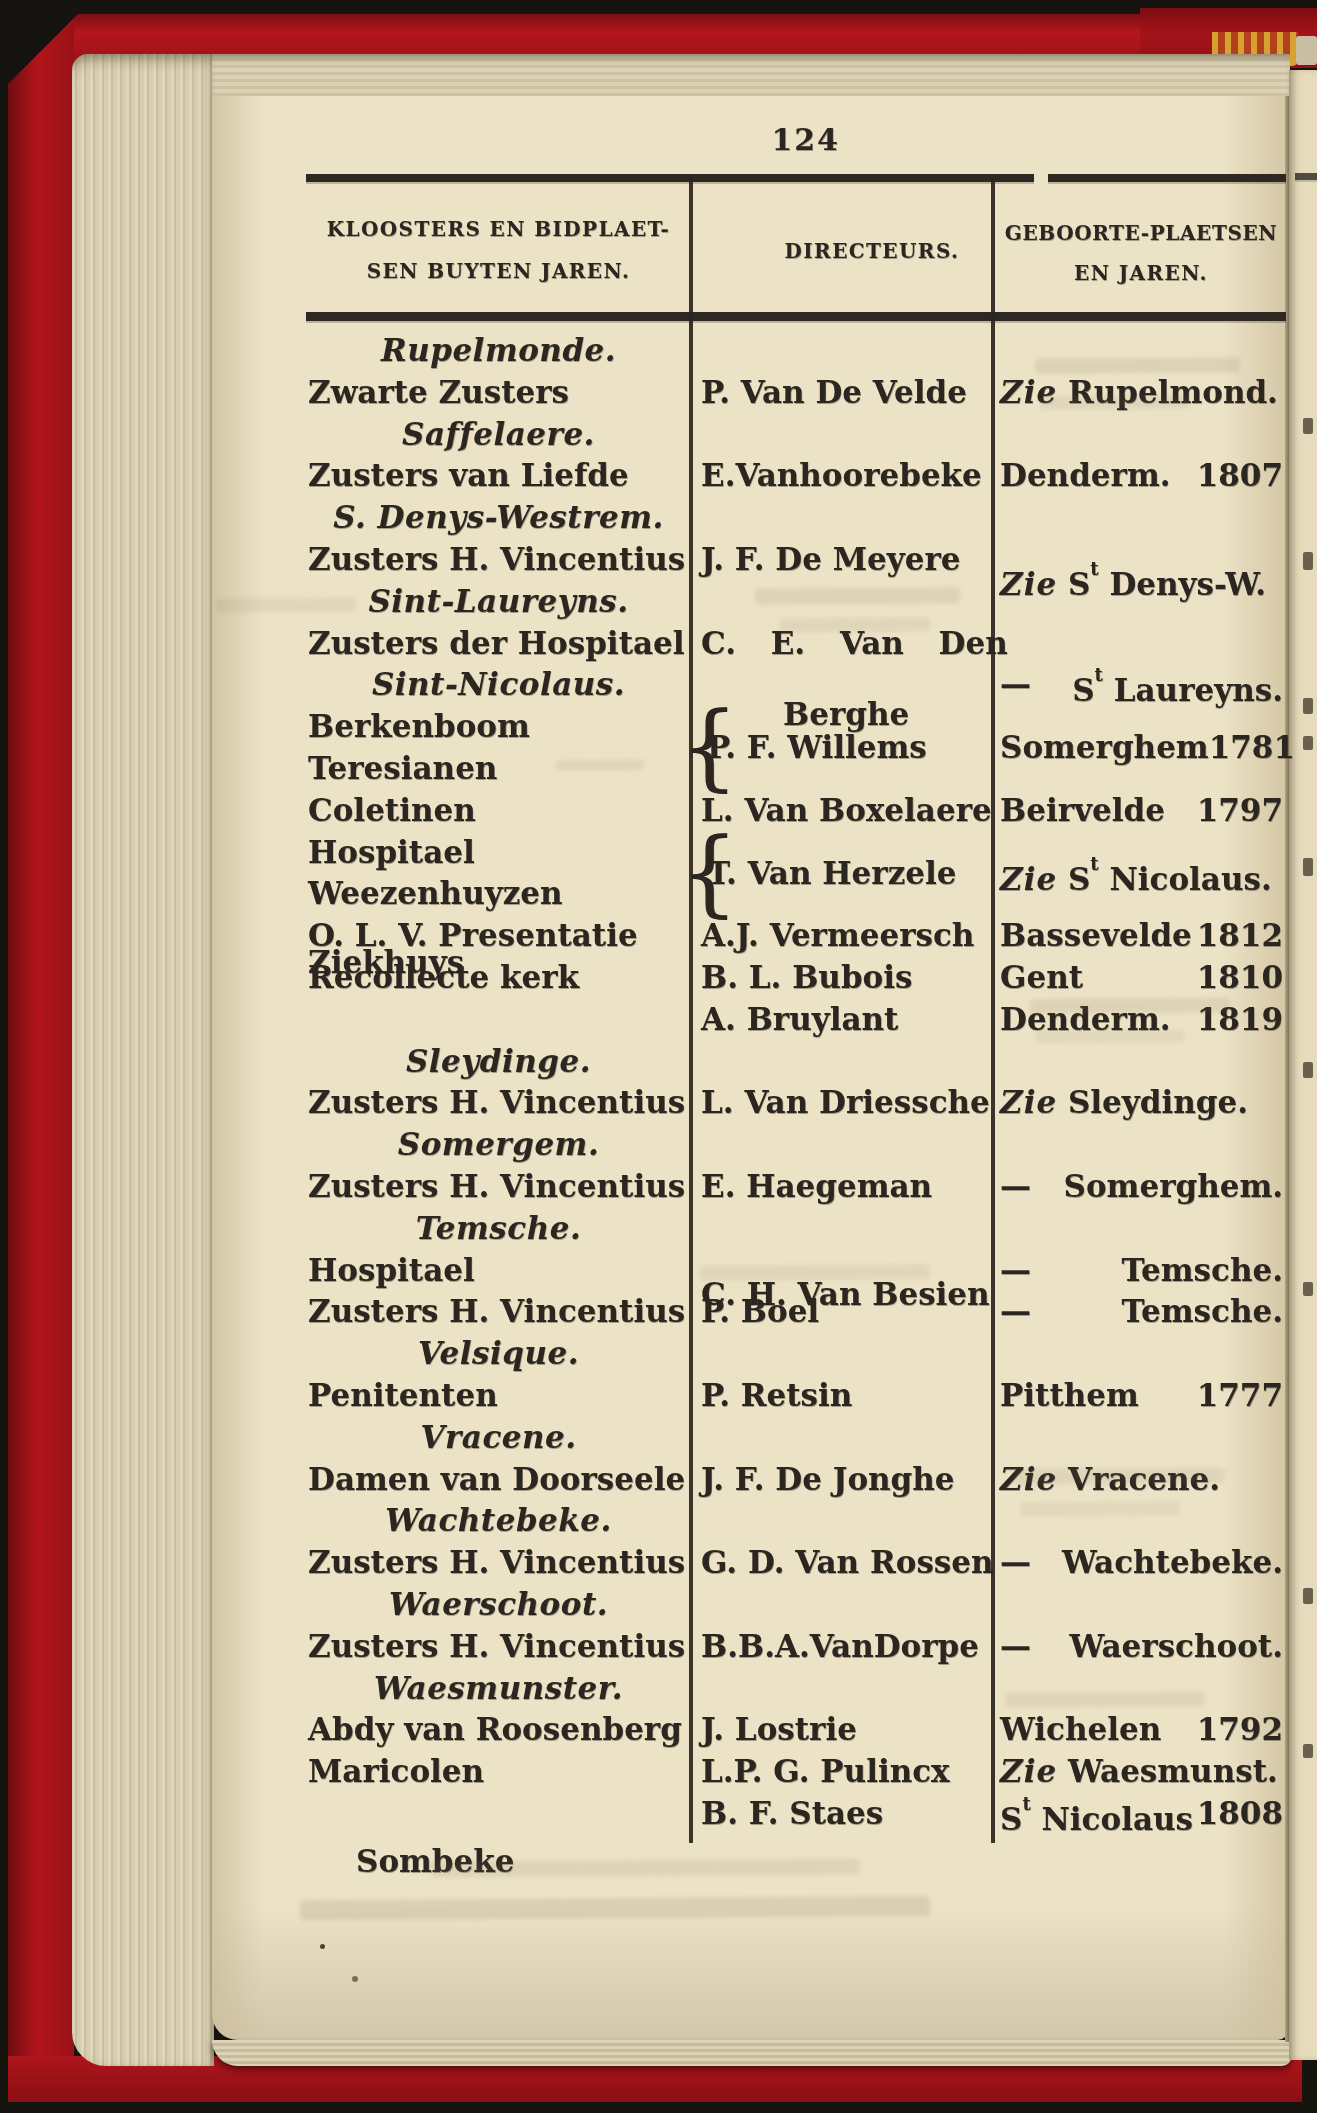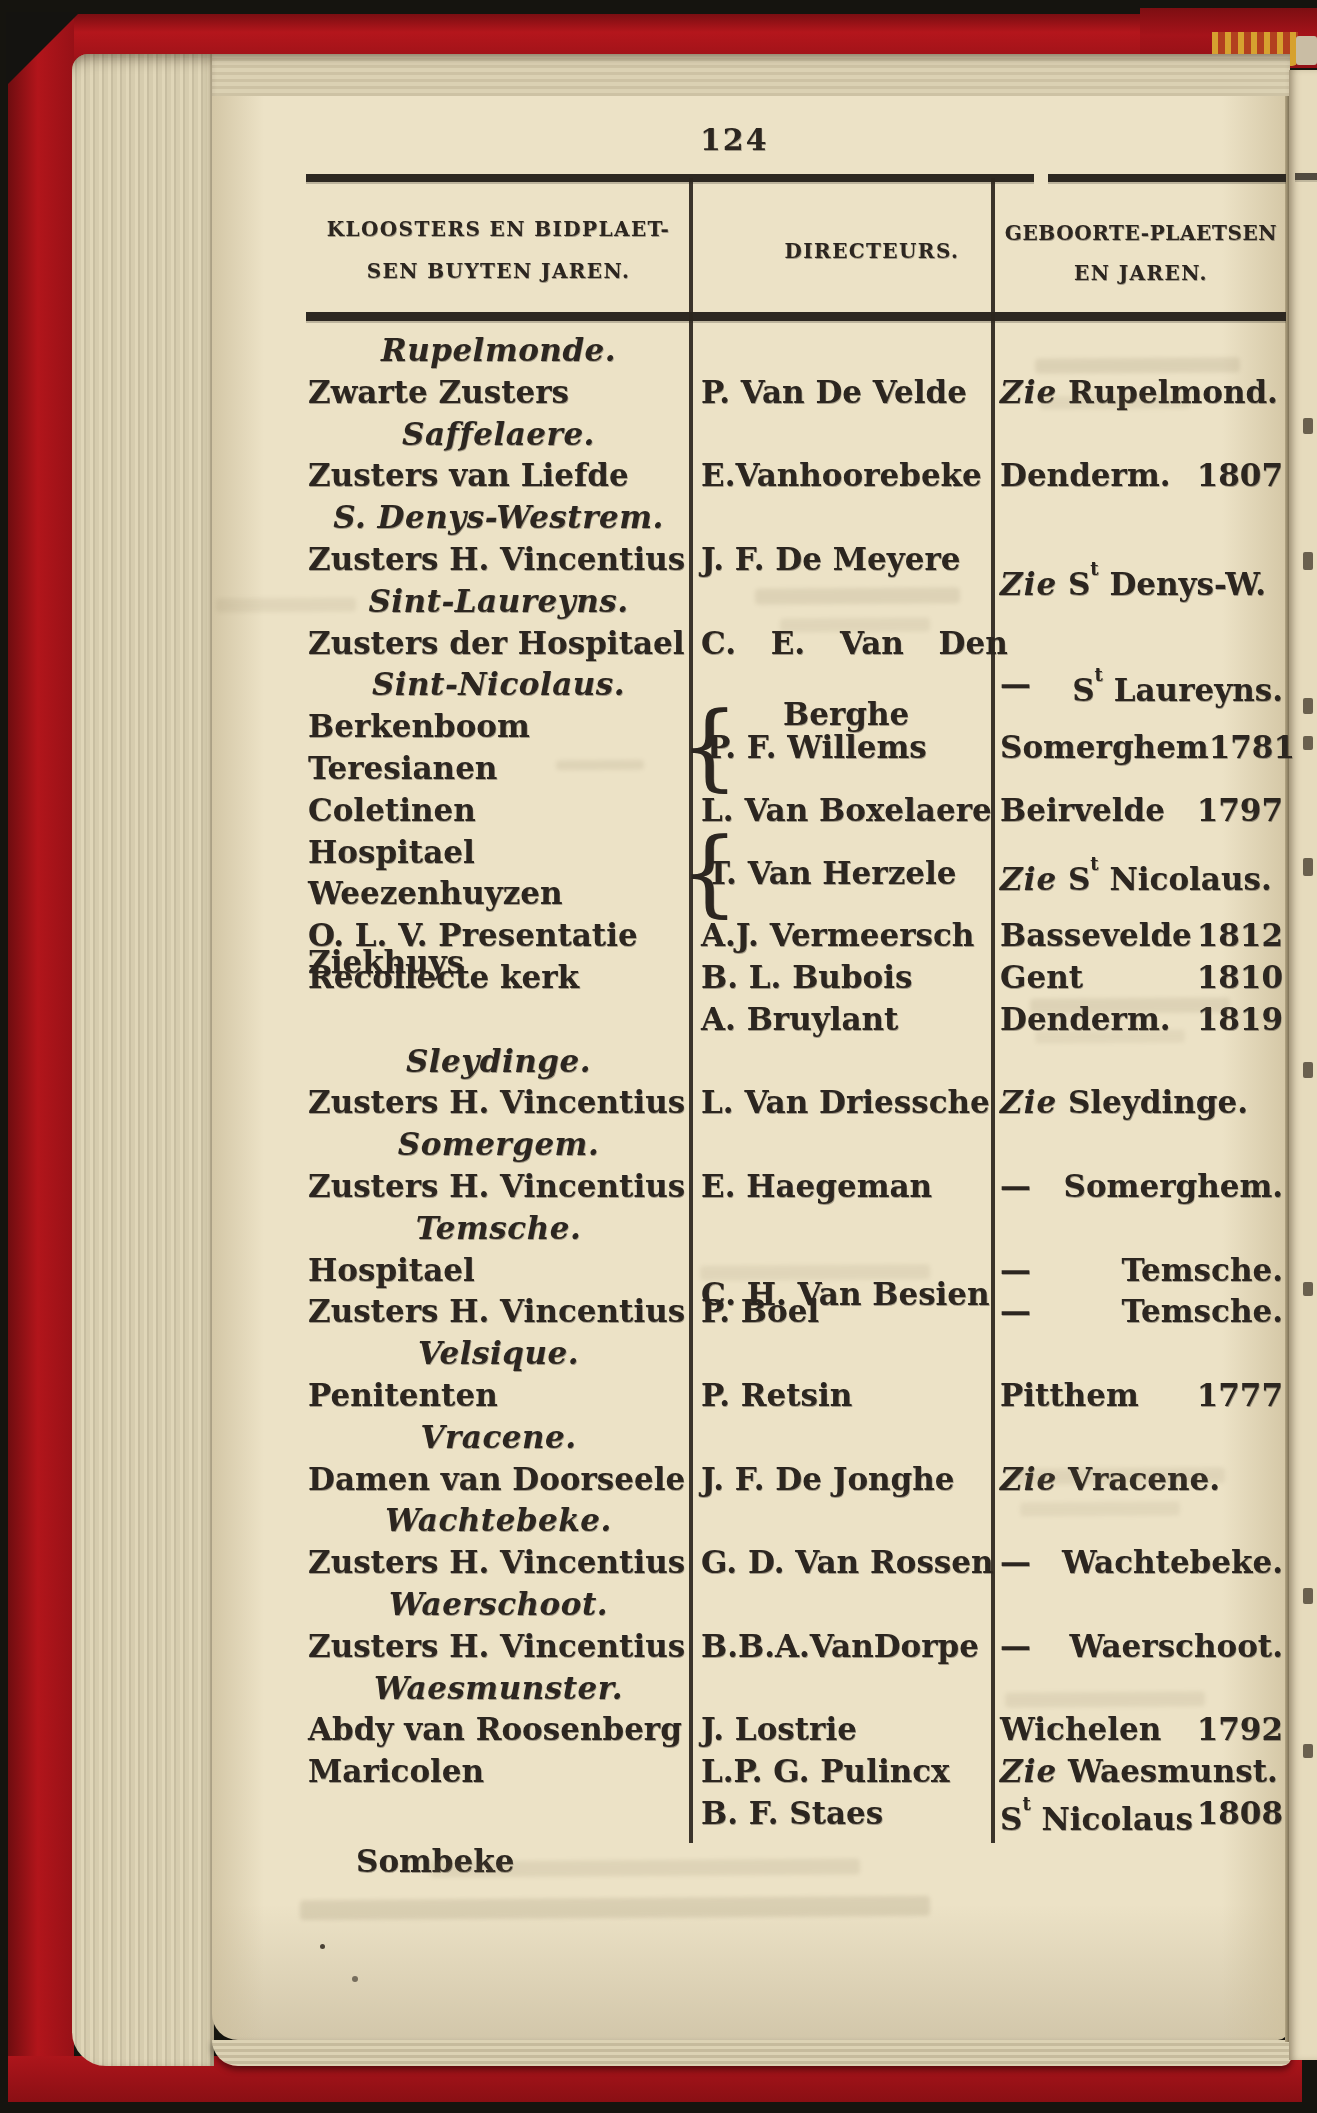--- a/index.html
+++ b/index.html
@@ -42,21 +42,21 @@
     background:linear-gradient(90deg,#b4a684,#7d7156);}
   .sliver{left:1289px;top:70px;width:28px;height:1990px;background:#e6dbbd;
     box-shadow:inset 7px 0 9px -4px rgba(90,75,50,.6);}
 
   
   .rule{background:#2d2821;box-shadow:0 2px 0 rgba(45,40,33,.25);}
   .vrule{background:rgba(43,37,29,.92);}
 
   
   .ink{color:#2c2620;text-shadow:.6px .8px .5px rgba(44,38,32,.38);}
-  .pagenum{left:700px;top:122px;width:140px;text-align:left;
+  .pagenum{left:700px;top:122px;width:140px;text-align:right;
     font-size:30px;font-weight:bold;letter-spacing:2px;}
   .hdr{font-size:20px;font-weight:bold;letter-spacing:1.4px;text-align:center;line-height:30px;}
   .ln{position:absolute;height:42px;line-height:42px;font-size:31px;font-weight:bold;white-space:nowrap;}
   .c1{left:308px;width:378px;}
   .heading{left:306px;width:385px;text-align:center;font-style:italic;letter-spacing:.5px;}
   .c2{left:701px;width:286px;}
   .c2.ind{padding-left:82px;}
   .c2.wide{word-spacing:24px;}
   .c2.braced{left:707px;}
   .c3{left:1000px;width:283px;}

